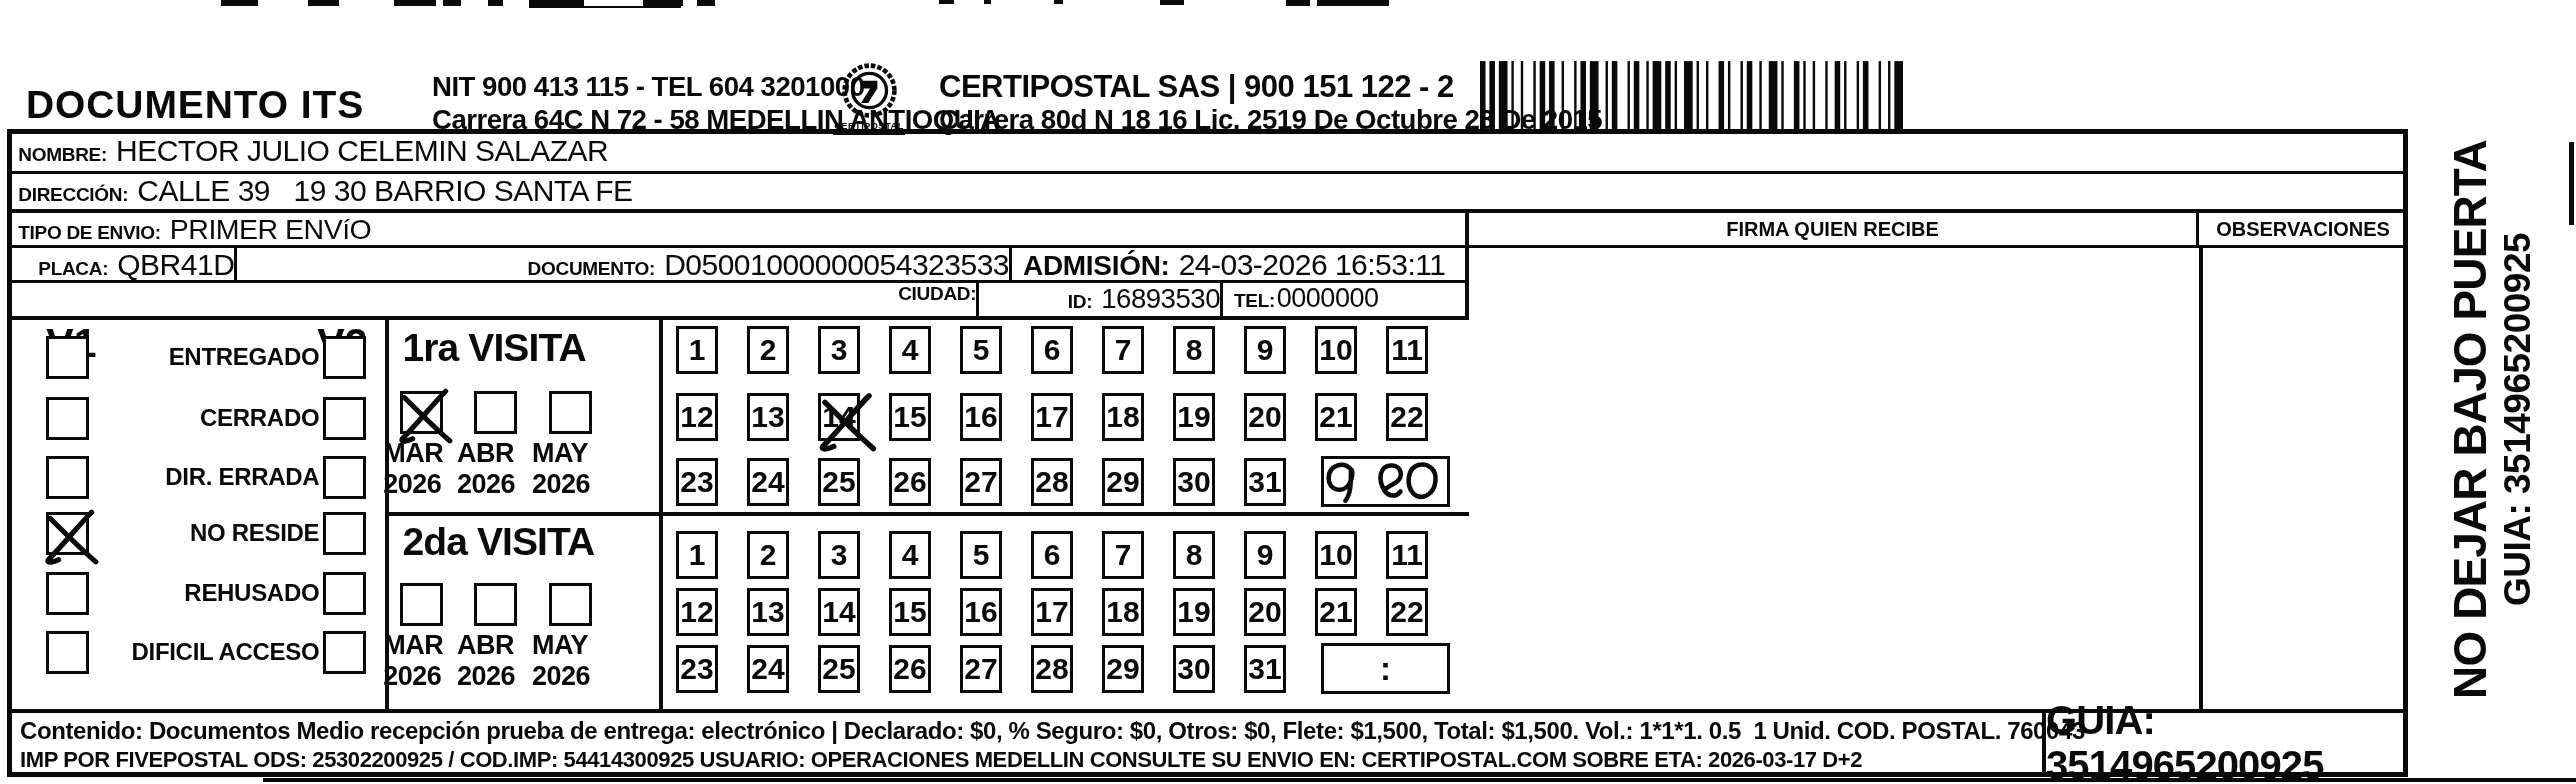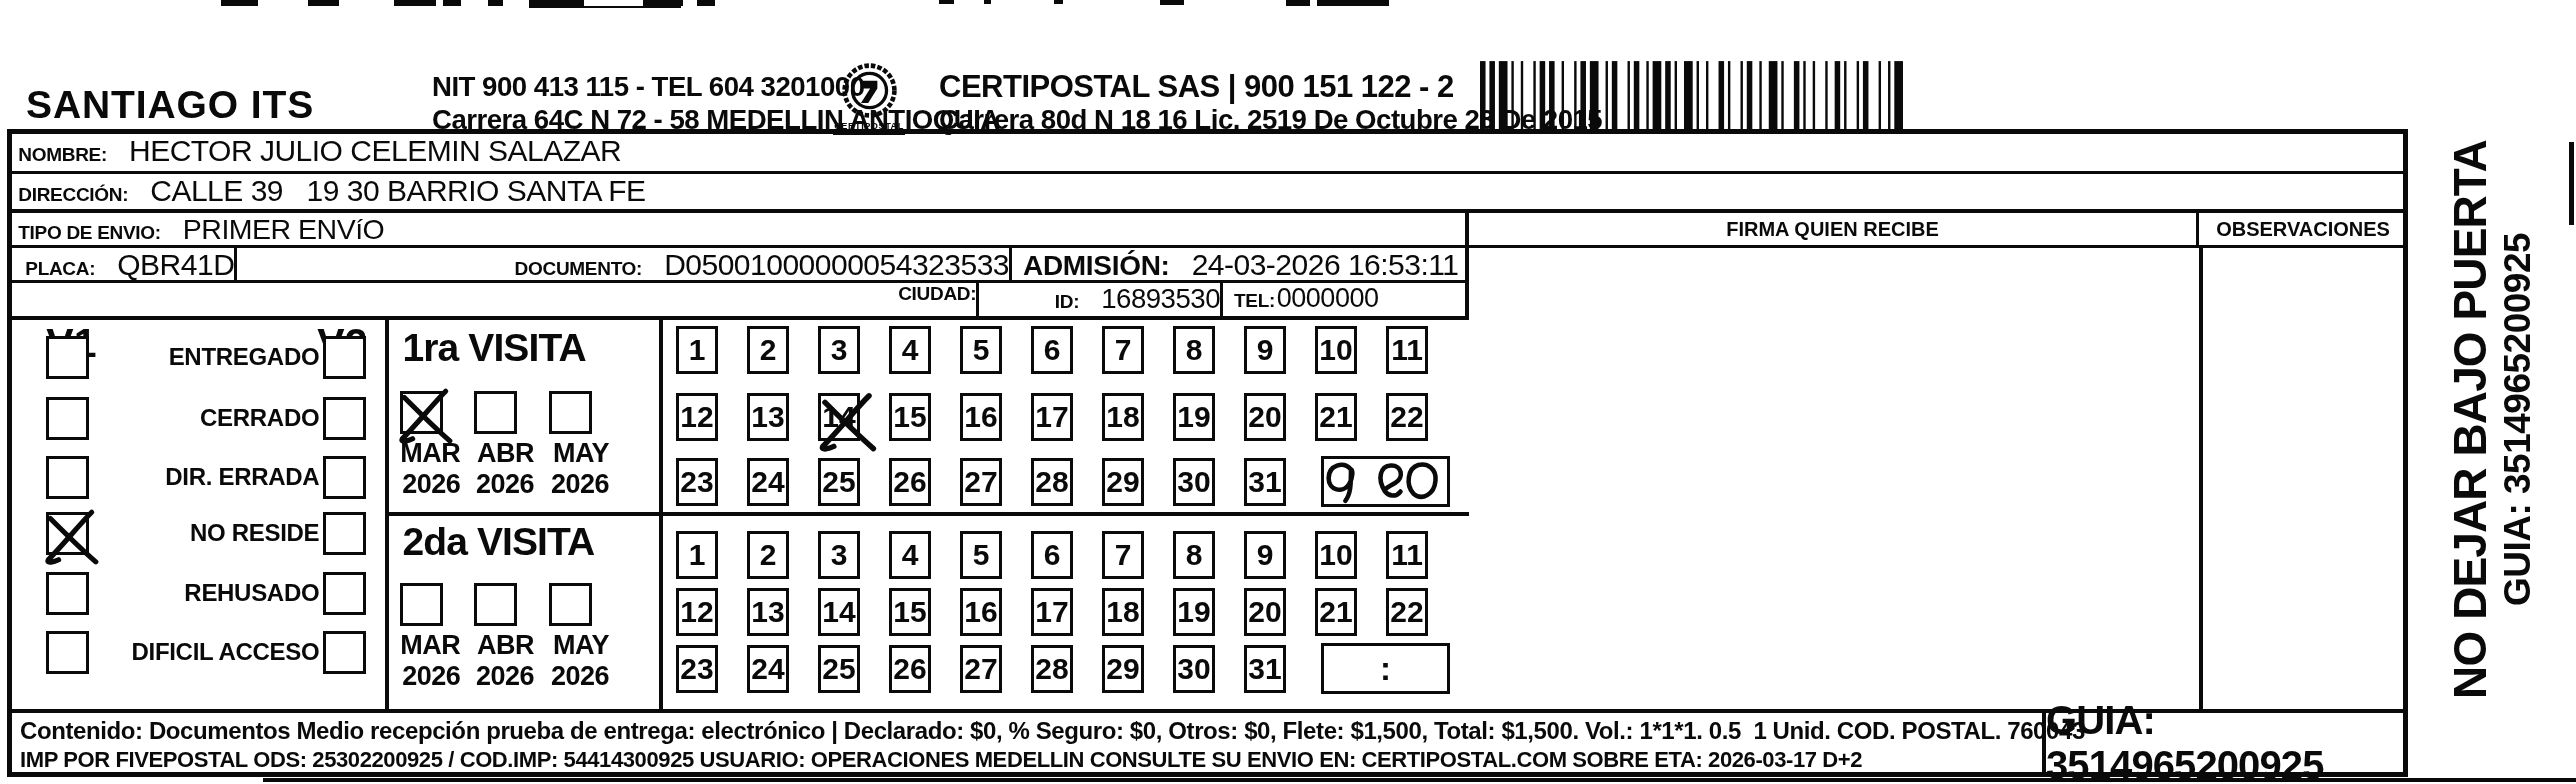--- a/index.html
+++ b/index.html
@@ -10,36 +10,36 @@
   }
   .abs{position:absolute;}
   .frag{position:absolute; background:var(--ink);}
   
   .company-name{font-size:39px; font-weight:600; letter-spacing:0.9px;}
   .hdr-lines{font-size:27.6px; font-weight:600; line-height:33px; letter-spacing:-0.5px;}
   .logo-wrap{text-align:center; width:88px;}
   .logo-text{font-size:9.2px; font-weight:700; letter-spacing:0.5px; margin-top:-1.8px;}
   .logo-sub{height:0; border-top:1.8px solid var(--ink); width:72px; margin:2.8px auto 0;}
   
-  .cell{position:absolute; display:flex; align-items:baseline; gap:22px; padding-left:11px; box-sizing:border-box; background:transparent;}
+  .cell{position:absolute; display:flex; align-items:baseline; gap:9px; padding-left:11px; box-sizing:border-box; background:transparent;}
   .lbl{font-size:19px; font-weight:700; letter-spacing:-0.3px; white-space:pre;}
   .val{font-size:30px; font-weight:500; letter-spacing:-0.5px; white-space:pre;}
   .bb4{border-bottom:3.7px solid var(--ink);} .bb5{border-bottom:4.6px solid var(--ink);}
   .br4{border-right:3.7px solid var(--ink);justify-content:flex-end;} .br5{border-right:4.6px solid var(--ink);}
   .outer-border{border:5.5px solid var(--ink);}
   .hdr-cell{position:absolute; display:flex; align-items:center; justify-content:center;
     font-size:20px; font-weight:700; box-sizing:border-box;}
   
   .cb{position:relative; width:43px; height:43px; border:3.7px solid var(--ink); box-sizing:border-box; background:#fff;}
   .cb svg{position:absolute; left:-9.2px; top:-11px; overflow:visible;}
   .status-row{position:absolute; left:0; width:100%; display:flex; align-items:center;}
   .status-label{position:absolute; left:92px; width:220px; text-align:right; font-size:24px; font-weight:700; letter-spacing:-0.3px;}
   .vlabel{position:absolute; font-size:41px; font-weight:700;}
   .visit-title{position:absolute; font-size:39px; font-weight:700; letter-spacing:-0.9px;}
-  .month-slot{position:absolute; width:77px; text-align:right;}
+  .month-slot{position:absolute; width:77px; text-align:left;}
   .month-slot .cb{margin:0 auto;}
   .month-name{font-size:27px; font-weight:700; margin-top:3.7px; letter-spacing:-0.5px;}
   .month-year{font-size:27px; font-weight:700; letter-spacing:-0.5px;}
   .day-row{position:absolute; left:13px; display:flex; gap:29px;}
   .day-box{position:relative; width:42px; height:48px; border:3.7px solid var(--ink); box-sizing:border-box;
     display:flex; align-items:center; justify-content:center; font-size:30px; font-weight:700;}
   .day-box svg{position:absolute; left:-7.3px; top:-9.2px; overflow:visible;}
   .wide-box{position:absolute; border:3.7px solid var(--ink); box-sizing:border-box;
     display:flex; align-items:center; justify-content:center; font-size:33px; font-weight:700;}
   
@@ -71,21 +71,21 @@
     <div class="frag" style="left:939px;top:0;width:14.7px;height:3.7px"></div>
     <div class="frag" style="left:984px;top:0;width:7.3px;height:3.7px"></div>
     <div class="frag" style="left:1054px;top:0;width:9.2px;height:3.7px"></div>
     <div class="frag" style="left:1160px;top:0;width:24px;height:4.6px"></div>
     <div class="frag" style="left:1286px;top:0;width:24px;height:5.5px"></div>
     <div class="frag" style="left:1317px;top:0;width:72px;height:5.5px"></div>
     <div class="frag" style="left:2569px;top:142px;width:4.6px;height:83px"></div>
     <div class="frag" style="left:263px;top:778px;width:2313px;height:3.7px"></div>
   </div>
 
-  <div class="abs company-name" style="left:26px;top:83px">SANTIAGO ITS</div>
+  <div class="abs company-name" style="left:26px;top:83px">DOCUMENTO ITS</div>
   <div class="abs hdr-lines" style="left:432px;top:70px">
     <div>NIT 900 413 115 - TEL 604 3201000</div>
     <div>Carrera 64C N 72 - 58 MEDELLIN ANTIOQUIA</div>
   </div>
 
   <div class="abs logo-wrap" style="left:825px;top:61px">
     <svg width="59" height="59" viewBox="0 0 90 90">
       <circle cx="45" cy="45" r="38" fill="none" stroke="#0a0a0a" stroke-width="7" stroke-dasharray="7 3"></circle>
       <circle cx="45" cy="45" r="26" fill="none" stroke="#0a0a0a" stroke-width="5"></circle>
       <path d="M33 30 h24 v12 l-14 22 h-11 l14 -22 h-13 z" fill="#0a0a0a"></path>

